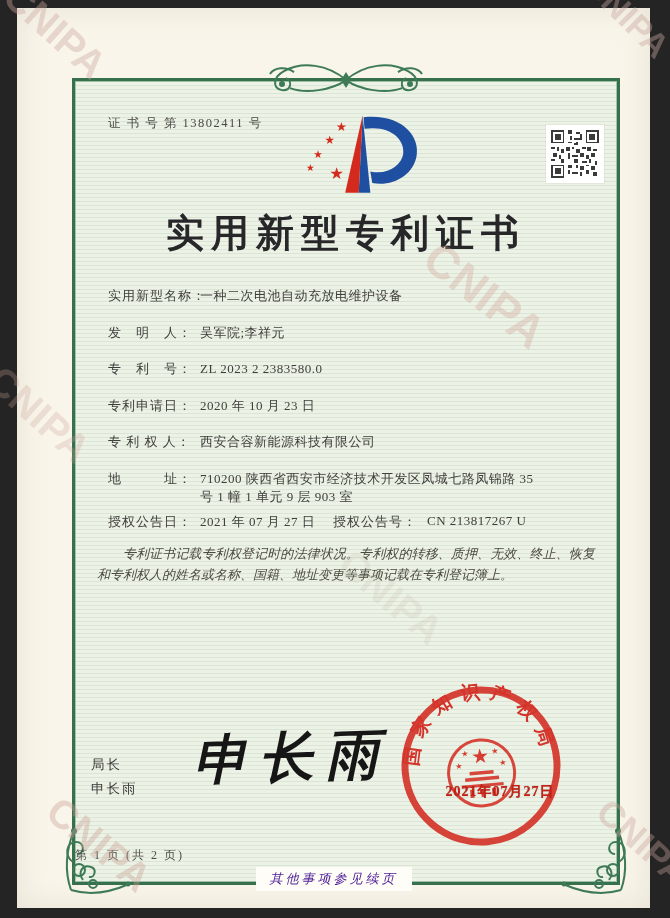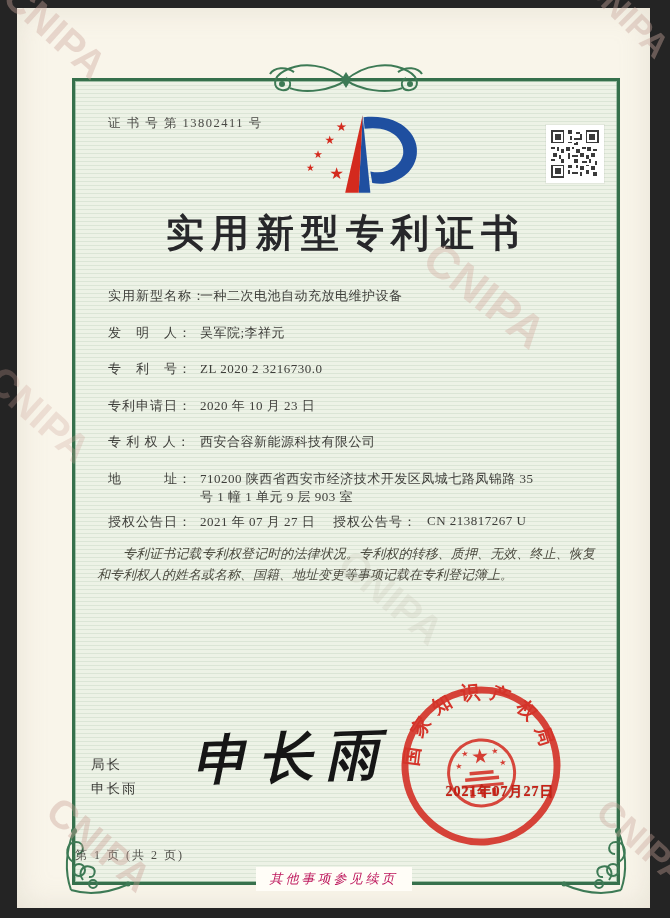--- a/index.html
+++ b/index.html
@@ -68,21 +68,21 @@
     font-size:14px;font-weight:bold;color:#c92015;letter-spacing:1px;
     text-shadow:0 0 1px rgba(70,25,15,.55);
   }
   .pageinfo{
     position:absolute;left:0;top:766px;width:100%;text-align:left;
     font-size:12px;color:#4e4e48;letter-spacing:2px;
   }
   .footnote{
     position:absolute;left:50%;top:859px;transform:translateX(-50%);
     background:#fffdf7;padding:3px 14px;
-    font-size:13px;font-style:italic;color:#be185d;letter-spacing:3px;
+    font-size:13px;font-style:italic;color:#4c1d95;letter-spacing:3px;
     white-space:nowrap;
   }
   .wm{
     position:absolute;font-family:"Liberation Sans","DejaVu Sans",sans-serif;
     font-weight:bold;pointer-events:none;white-space:nowrap;z-index:9;
   }
   .orn-top{position:absolute;left:50%;top:0;transform:translate(-50%,-52%);}
   .orn-bl{position:absolute;left:-16px;bottom:-16px;}
   .orn-br{position:absolute;right:-16px;bottom:-16px;transform:scaleX(-1);}
 </style>
@@ -215,21 +215,21 @@
       <div class="row" style="top:206px">
         <span class="lbl">实用新型名称：</span>
         <span class="val">一种二次电池自动充放电维护设备</span>
       </div>
       <div class="row" style="top:243px">
         <span class="lbl">发　明　人：</span>
         <span class="val">吴军院;李祥元</span>
       </div>
       <div class="row" style="top:279px">
         <span class="lbl">专　利　号：</span>
-        <span class="val">ZL 2020 2 3216730.0</span>
+        <span class="val">ZL 2023 2 2383580.0</span>
       </div>
       <div class="row" style="top:316px">
         <span class="lbl">专利申请日：</span>
         <span class="val">2020 年 10 月 23 日</span>
       </div>
       <div class="row" style="top:352px">
         <span class="lbl">专 利 权 人：</span>
         <span class="val">西安合容新能源科技有限公司</span>
       </div>
       <div class="row" style="top:389px">

